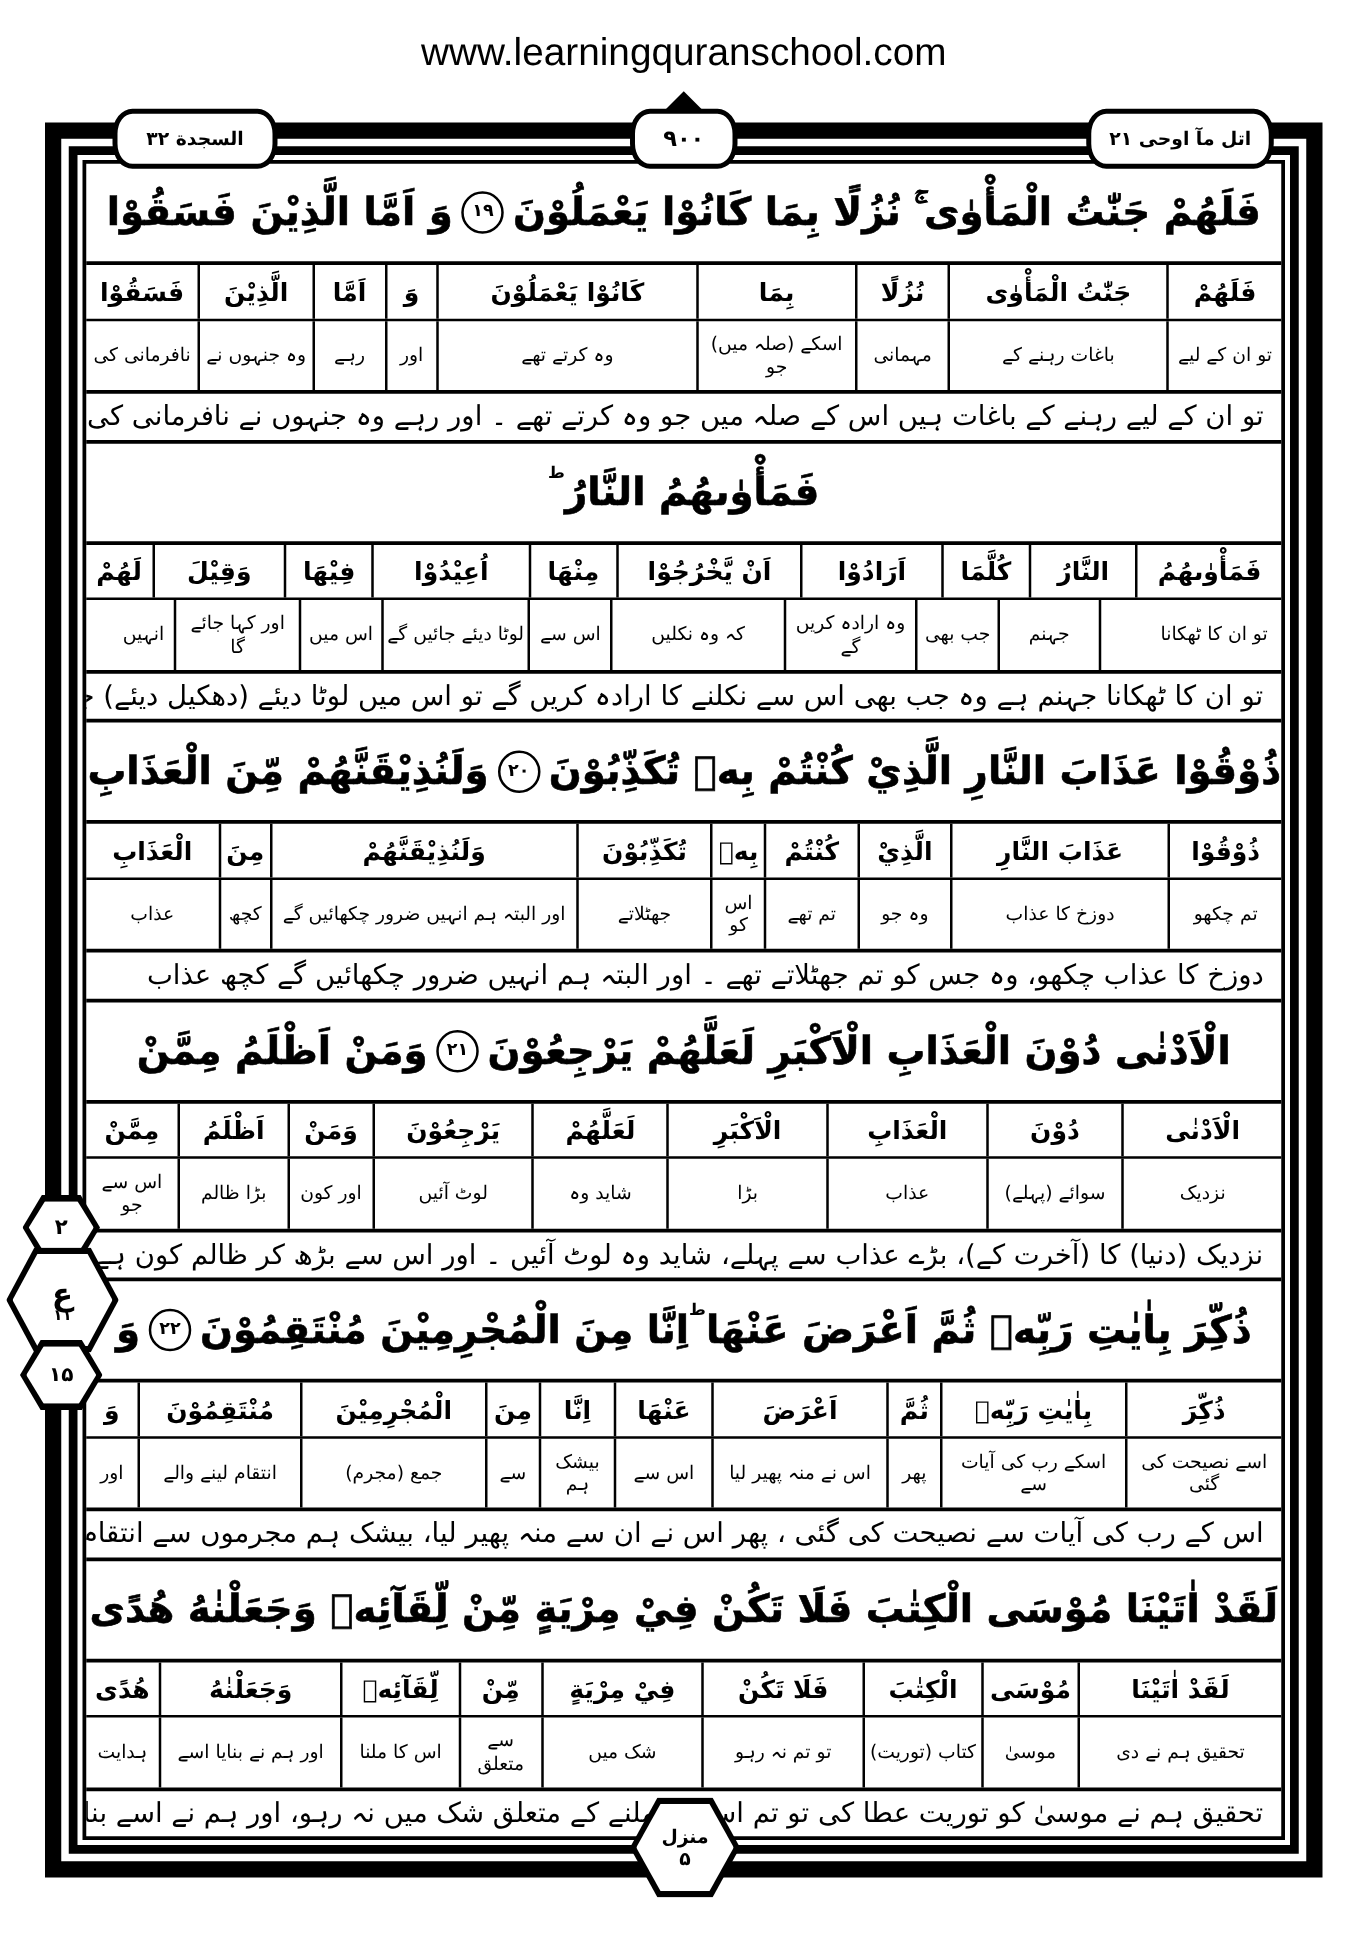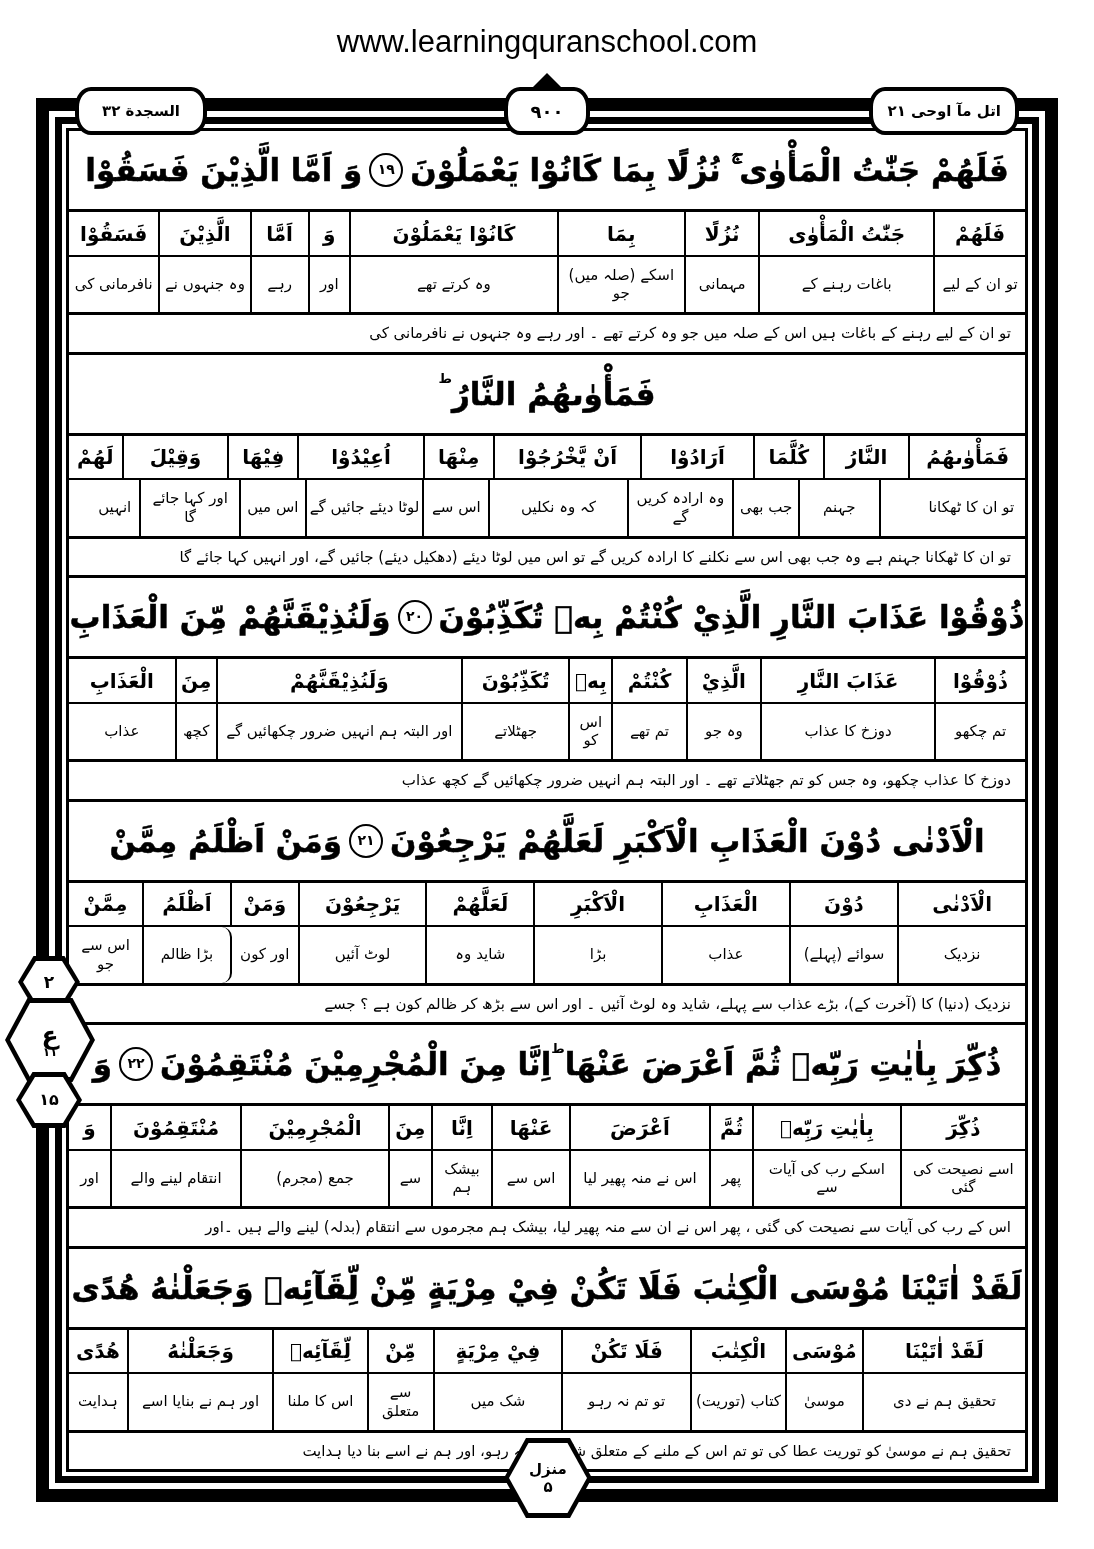--- a/index.html
+++ b/index.html
@@ -19,21 +19,21 @@
   .frame-mid{position:absolute;inset:6px;border:7px solid #000;}
   .frame-inner{position:absolute;inset:4px;border:3px solid #000;display:flex;}
   #sections{flex:1;display:flex;flex-direction:column;min-height:0;min-width:0;}
 
   
   .badge{
     position:absolute;top:-24px;z-index:6;background:#fff;border:4.5px solid #000;
     border-radius:16px/20px;height:36px;display:flex;align-items:center;justify-content:center;
     font-weight:bold;font-size:15px;padding:2px 14px;box-sizing:content-box;direction:rtl;
   }
-  .badge-left{left:26px;min-width:96px;}
+  .badge-left{left:41px;min-width:96px;}
   .badge-right{right:26px;min-width:100px;}
   .badge-center{left:50%;transform:translateX(-50%);min-width:50px;font-size:18px;}
   .badge-center::before{
     content:"";position:absolute;top:-18px;left:50%;transform:translateX(-50%);
     width:0;height:0;border-left:15px solid transparent;border-right:15px solid transparent;
     border-bottom:15px solid #000;
   }
 
   
   .verse-section{flex:1 1 0;display:flex;flex-direction:column;min-height:0;border-bottom:3.5px solid #000;}
@@ -55,21 +55,21 @@
   .wrow-a{flex:44 1 0;border-bottom:2.5px solid #000;font-weight:bold;font-size:20px;}
   .wrow-u{flex:58 1 0;border-bottom:3px solid #000;font-size:15px;}
   .wcell{
     flex:1 1 0;display:flex;align-items:center;justify-content:center;text-align:center;
     padding:1px 3px;overflow:hidden;min-width:0;
   }
   .wcell:not(:first-child){border-inline-start:2.5px solid #000;}
   .wrow-a .wcell{white-space:nowrap;}
   .wrow-u .wcell{line-height:1.25;}
   .trans-row{
-    flex:38 1 0;display:flex;align-items:center;padding:0 14px;font-size:15px;
+    flex:38 1 0;display:flex;align-items:center;padding:0 14px;font-size:22px;
     min-height:0;overflow:hidden;white-space:nowrap;
   }
 
   
   .hex{position:absolute;z-index:7;}
   .hx-o,.hx-i{clip-path:polygon(25% 0,75% 0,100% 50%,75% 100%,25% 100%,0 50%);}
   .hx-o{position:absolute;inset:0;background:#000;}
   .hx-i{
     position:absolute;inset:5px;background:#fff;display:flex;flex-direction:column;
     align-items:center;justify-content:center;font-weight:bold;line-height:1;
@@ -210,21 +210,21 @@
               <div class="wcell" style="flex-grow: 3.36;">مِمَّنْ</div>
             </div>
             <div class="wrow wrow-u" dir="rtl">
               <div class="wcell" style="flex-grow: 6;">نزدیک</div>
               <div class="wcell" style="flex-grow: 5.04;">سوائے (پہلے)</div>
               <div class="wcell" style="flex-grow: 6;">عذاب</div>
               <div class="wcell" style="flex-grow: 6;">بڑا</div>
               <div class="wcell" style="flex-grow: 5;">شاید وہ</div>
               <div class="wcell" style="flex-grow: 6;">لوٹ آئیں</div>
               <div class="wcell" style="flex-grow: 3;">اور کون</div>
-              <div class="wcell" style="flex-grow: 4; border-radius: 10px;">بڑا ظالم</div>
+              <div class="wcell" style="flex-grow: 4;">بڑا ظالم</div>
               <div class="wcell" style="flex-grow: 3.36;">اس سے جو</div>
             </div>
             <div class="trans-row" dir="rtl">نزدیک (دنیا) کا (آخرت کے)، بڑے عذاب سے پہلے، شاید وہ لوٹ آئیں ۔ اور اس سے بڑھ کر ظالم کون ہے ؟ جسے</div>
           </div>
           <div class="verse-section">
             <div class="verse-row" dir="rtl">
               <div class="vtext">ذُكِّرَ بِاٰيٰتِ رَبِّهٖ ثُمَّ اَعْرَضَ عَنْهَا</div>
               <div class="vstop">ط</div>
               <div class="vtext">اِنَّا مِنَ الْمُجْرِمِيْنَ مُنْتَقِمُوْنَ</div>
               <div class="vnum">۲۲</div>

